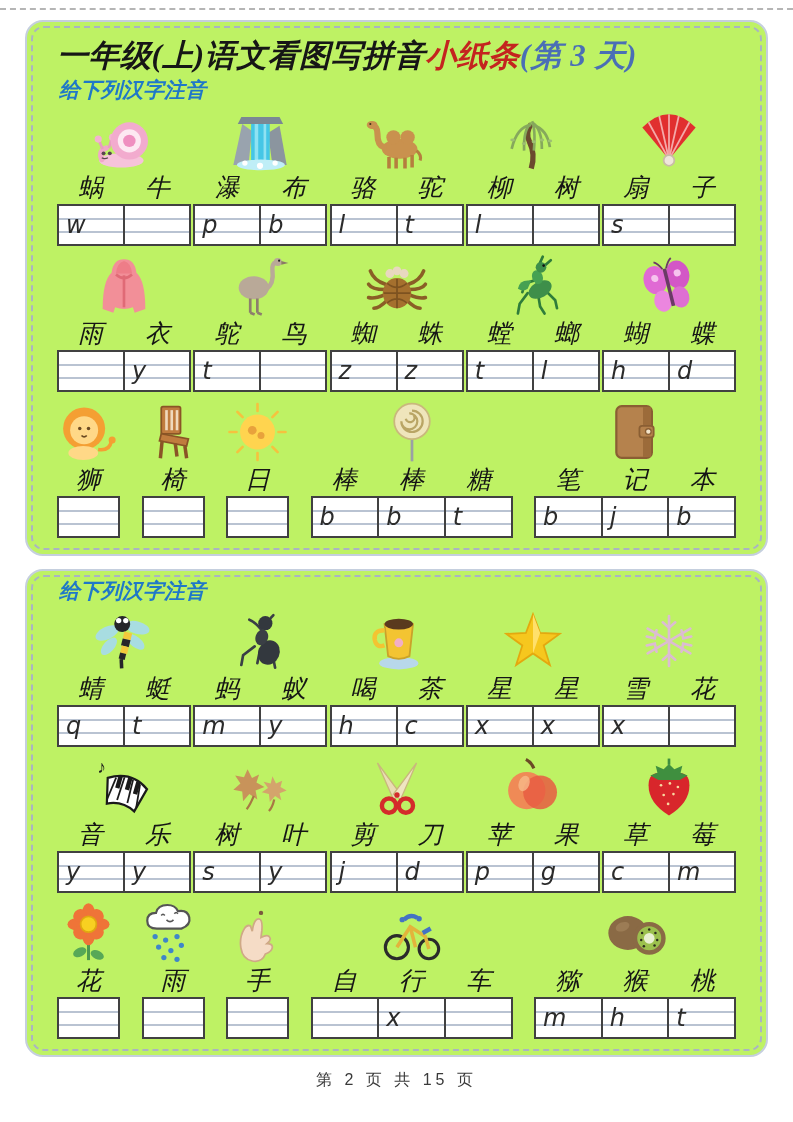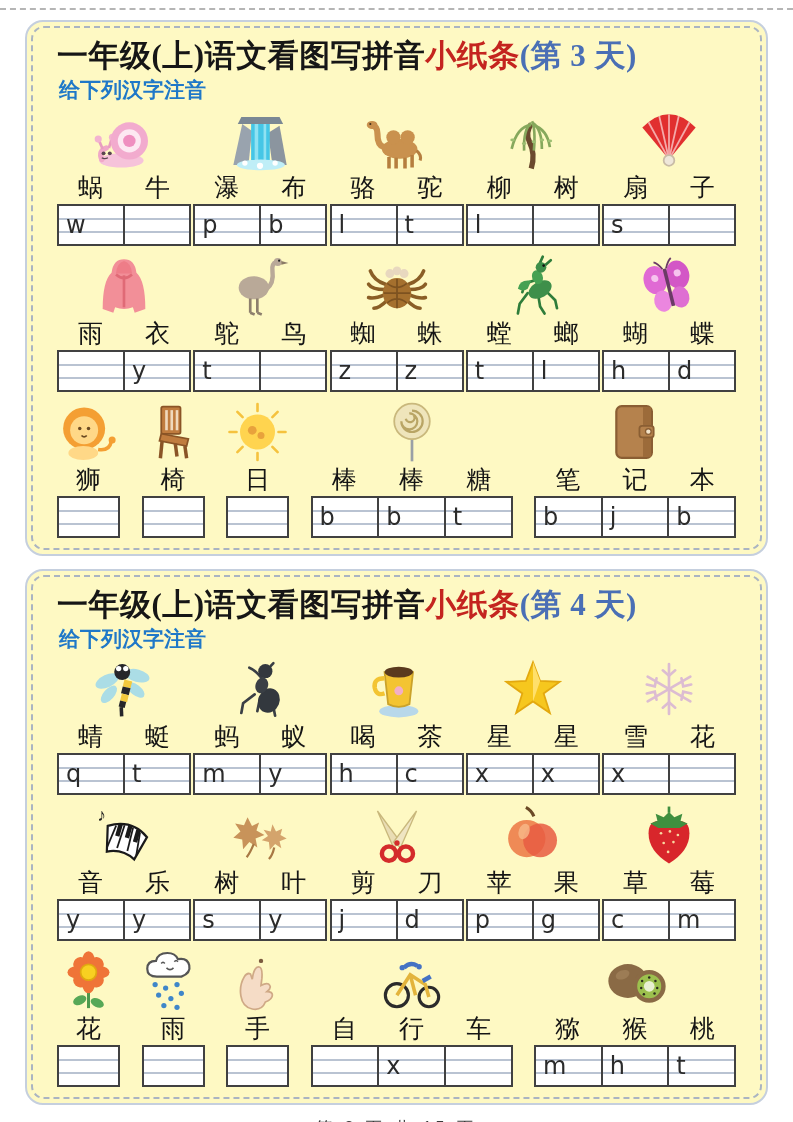--- a/index.html
+++ b/index.html
@@ -4,21 +4,22 @@
 <style>
   * { box-sizing: border-box; }
   html,body { margin:0; padding:0; }
   body {
     width: 793px; height: 1122px; background: #fff; overflow: hidden;
     font-family: "Liberation Sans", "DejaVu Sans", sans-serif;
   }
   .trim { height: 0; border-top: 2px dashed #b5b5b5; margin: 8px 0 10px; }
   .card {
     margin: 0 25px 13px; border: 2px solid #c5cfde; border-radius: 18px;
-    background: #fef9c3;
+    background: #bef264;
+    font-style: italic;
   }
   .card-inner {
     border: 2px dashed #aab4c2; border-radius: 13px; margin: 4px;
     padding: 4px 24px 10px;
   }
   .title {
     margin: 2px 0 2px; white-space: nowrap;
     font-family: "Liberation Serif", "DejaVu Serif", serif;
     font-weight: bold; font-size: 31px; letter-spacing: 0.5px; color: #161616;
     line-height: 44px;
@@ -482,21 +483,20 @@
               </div>
             </div>
           </div>
         </div>
       </div>
   </div>
 </section>
 
 <section class="card">
   <div class="card-inner">
-    <h1 class="title"><span>一年级(上)语文看图写拼音</span><span class="t-red">小纸条</span><span class="t-blue">(第 4 天)</span></h1>
     <div class="instruction">给下列汉字注音</div>
     <div class="rows">
         <div class="row">
           <div class="item" style="width: 134px;">
             <div class="pic">
               <svg viewBox="0 0 72 72">
                 <g fill="#a7dce8" opacity="0.95">
                   <ellipse cx="17" cy="27" rx="14" ry="7" transform="rotate(-25 17 27)"></ellipse>
                   <ellipse cx="51" cy="21" rx="14" ry="7" transform="rotate(15 51 21)"></ellipse>
                   <ellipse cx="19" cy="42" rx="12" ry="6" transform="rotate(-48 19 42)"></ellipse>

